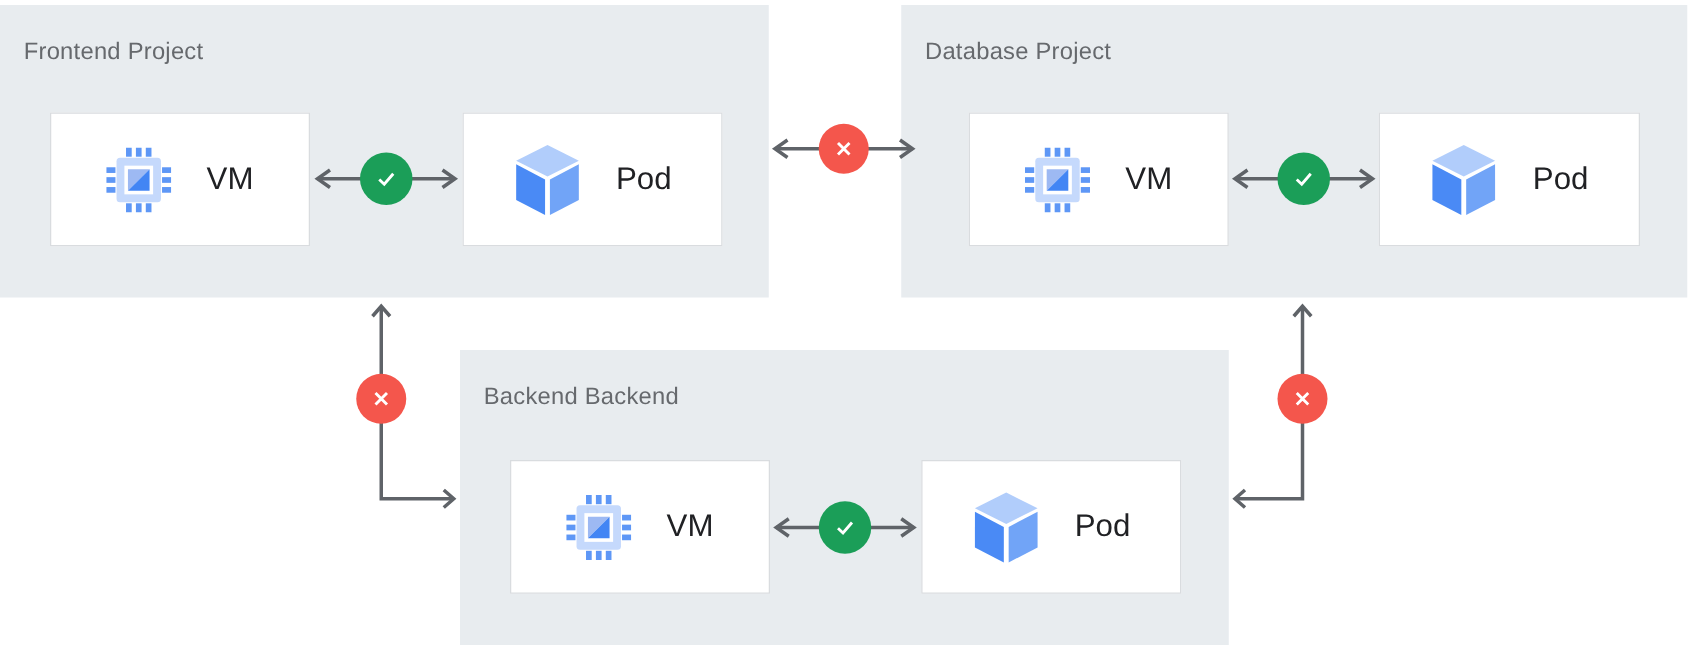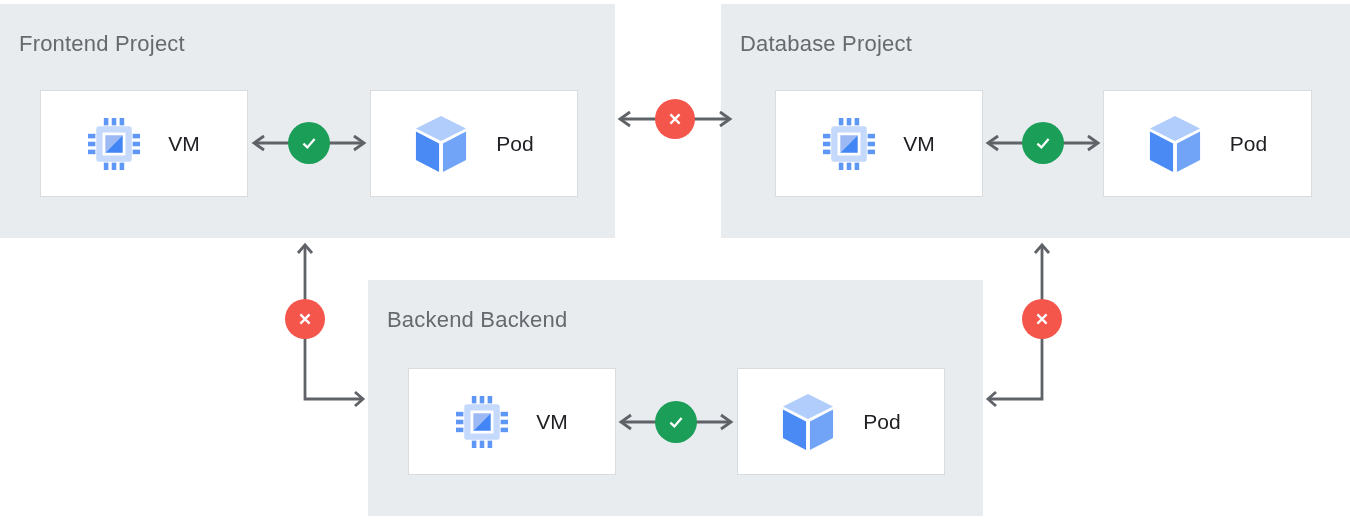--- a/index.html
+++ b/index.html
@@ -14,38 +14,38 @@
   .project {
     position: absolute;
     background: var(--project-bg, #e8ecef);
   }
   #project-frontend { left: 0;     top: 4px;   width: 615px; height: 234px; }
   #project-database { left: 721px; top: 4px;   width: 680px; height: 234px; }
   #project-backend  { left: 368px; top: 280px; width: 615px; height: 236px; }
   .project-title {
     position: absolute;
     left: 19px; top: 27px;
-    font-size: 22px;
+    font-size: 19px;
     color: var(--title-gray, #5f6368);
     letter-spacing: 0.2px;
     white-space: nowrap;
   }
   .node {
     position: absolute;
     width: 208px; height: 107px;
     background: var(--node-bg, #ffffff);
     border: 1px solid var(--node-border, #d9dcdf);
     box-sizing: border-box;
     display: flex;
     align-items: center;
     justify-content: center;
     gap: 28px;
   }
   .node-label {
-    font-size: 21px;
+    font-size: 25px;
     color: var(--label-color, #202124);
   }
   .icon { display: inline-flex; }
   
   .conn { position: absolute; }
   .conn line, .conn polyline, .conn path {
     stroke: var(--line-gray, #5f6368);
     stroke-width: 2.8;
     fill: none;
   }

